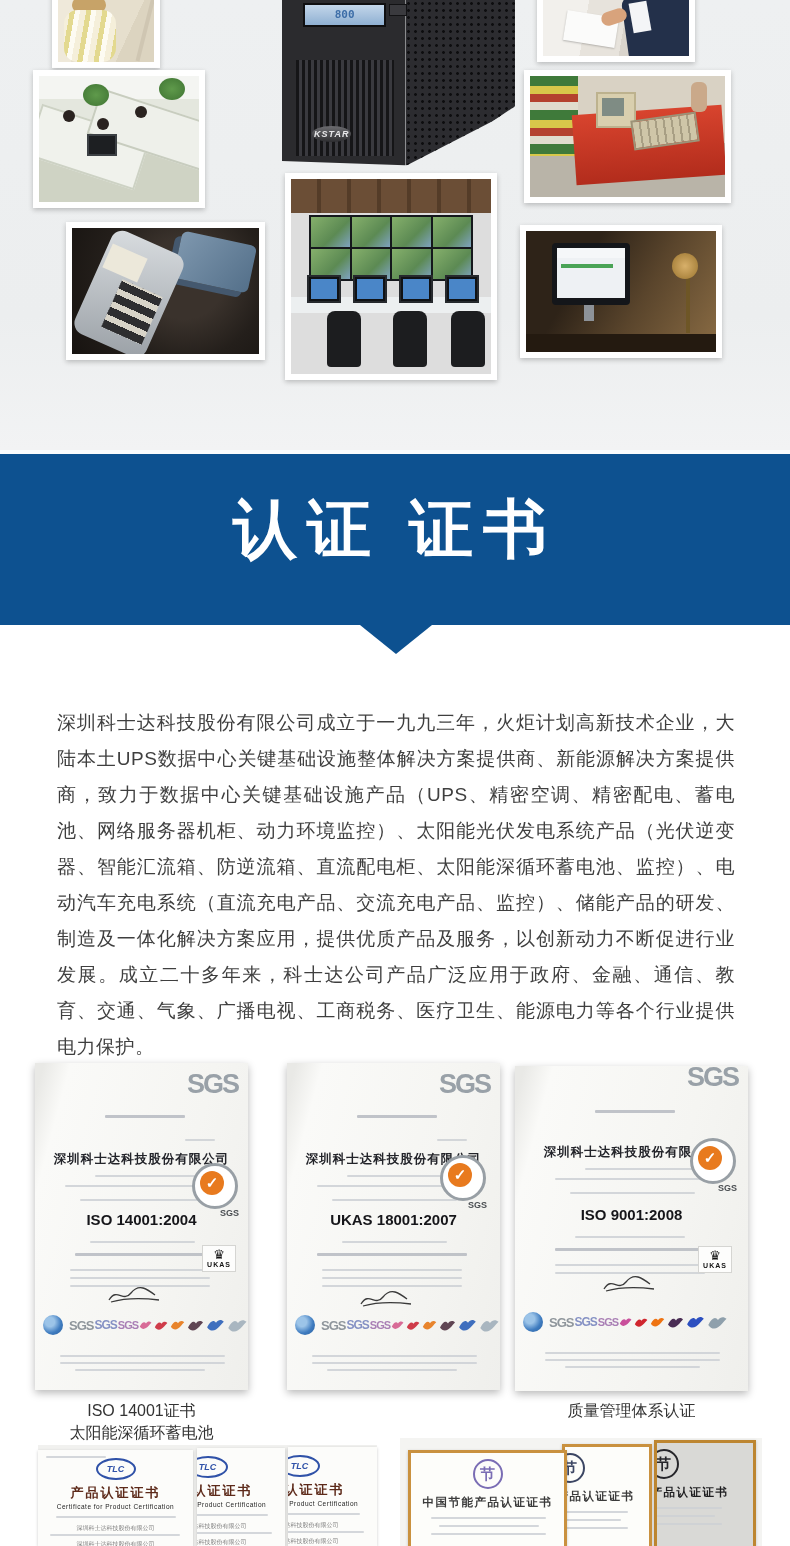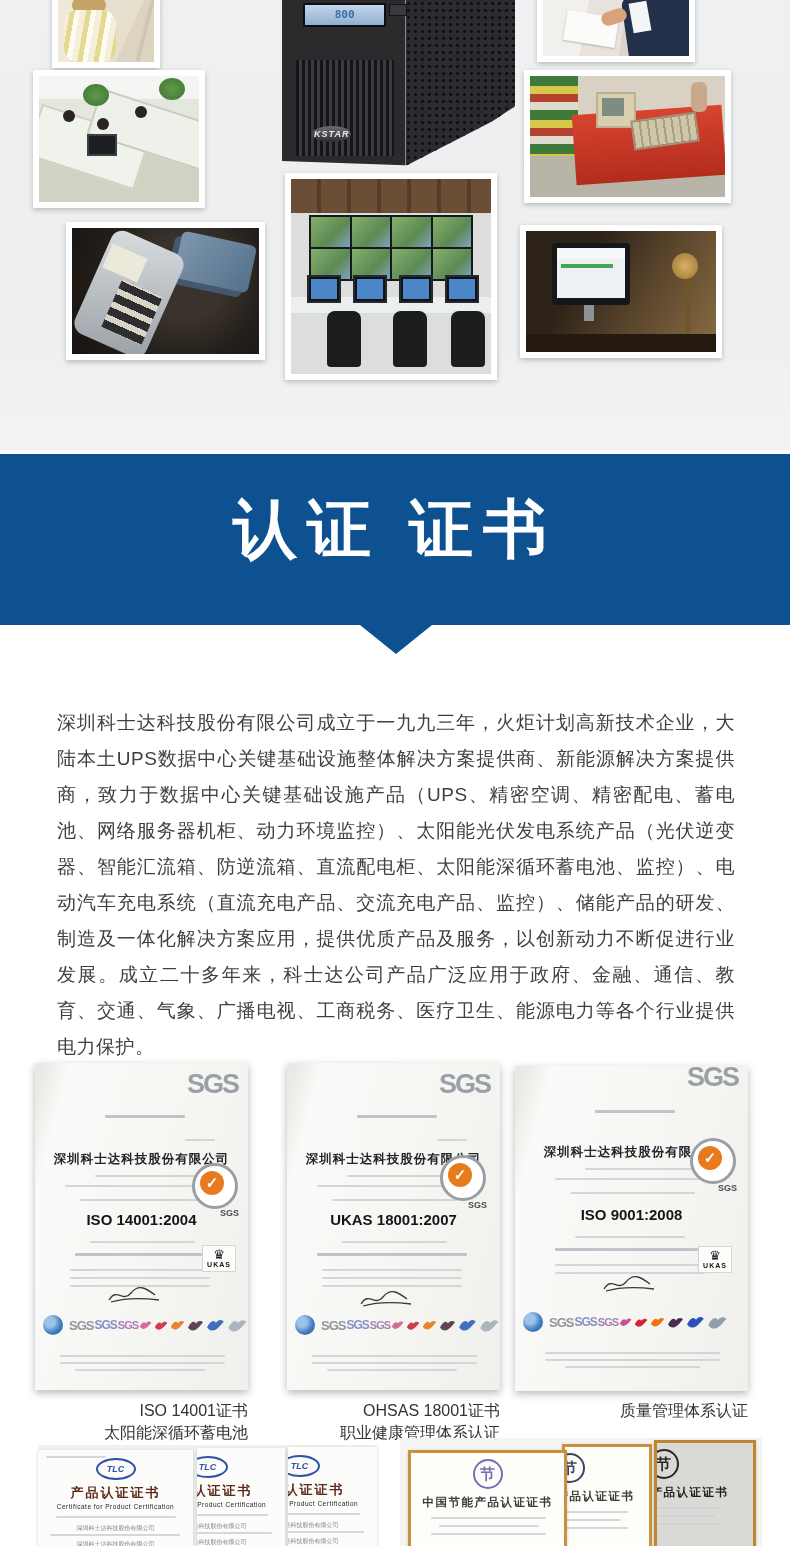--- a/index.html
+++ b/index.html
@@ -129,21 +129,21 @@
   .ukas{position:absolute;width:32px;text-align:center;background:#fdfdfc;border:1px solid #d5d5d2;padding:2px 0 3px;}
   .ukas .crown{font-size:13px;line-height:13px;color:#111;}
   .ukas .lbl{font-size:7px;font-weight:bold;color:#111;letter-spacing:1px;}
   .sig{position:absolute;}
   .birdrow{position:absolute;left:8px;top:248px;height:28px;display:flex;align-items:center;}
   .globe{width:20px;height:20px;border-radius:50%;background:radial-gradient(circle at 35% 35%,#9cc4e8 0 25%,#3f7cc0 60%,#2a5e9c);margin-right:6px;}
   .birdrow .t1{font-weight:bold;font-size:13px;color:#8f969c;letter-spacing:-1px;}
   .birdrow .t2{font-weight:bold;font-size:12px;color:#8591c4;letter-spacing:-1px;margin-left:1px;}
   .birdrow .t3{font-weight:bold;font-size:11px;color:#a97fb5;letter-spacing:-1px;margin-left:1px;}
   .bird{margin-left:1px;}
-  .caption{position:absolute;text-align:right;font-size:16px;line-height:22px;color:#333;}
+  .caption{position:absolute;text-align:center;font-size:16px;line-height:22px;color:#333;}
 
   
   .tlc-group{left:38px;top:1445px;width:339px;height:101px;background:#f1f1ef;}
   .tlc-cert{position:absolute;background:#fcfcfa;box-shadow:0 1px 3px rgba(0,0,0,.2);overflow:hidden;}
   .tlc-inner{position:absolute;top:0;width:155px;height:120px;}
   .tlc-oval{position:absolute;left:50%;transform:translateX(-50%);top:8px;width:36px;height:18px;border:2px solid #3052a8;
       border-radius:50%;color:#3052a8;font-size:9px;font-weight:bold;font-style:italic;text-align:center;line-height:18px;}
   .tlc-title{position:absolute;left:0;top:34px;width:100%;text-align:center;font-family:"Liberation Serif", serif;
       font-weight:bold;font-size:13px;color:#5d2a1a;letter-spacing:2px;}
   .tlc-sub{position:absolute;left:0;top:53px;width:100%;text-align:center;font-size:6.5px;color:#222;letter-spacing:.5px;}
@@ -426,24 +426,20 @@
     </div>
     <div class="mb lite" style="left:30px;top:286px;width:175px;"></div>
     <div class="mb lite" style="left:30px;top:293px;width:175px;"></div>
     <div class="mb lite" style="left:50px;top:300px;width:135px;"></div>
   </div>
 
   <div class="caption" style="left:35px;top:1400px;width:213px;">
     <div>ISO 14001证书</div>
     <div>太阳能深循环蓄电池</div>
   </div>
-  <div class="caption" style="left:287px;top:1400px;width:213px;">
-    <div>OHSAS 18001证书</div>
-    <div>职业健康管理体系认证</div>
-  </div>
   <div class="caption" style="left:515px;top:1400px;width:233px;">
     <div>质量管理体系认证</div>
   </div>
 
   <div class="abs tlc-group">
     <div class="tlc-cert" style="left:250px;top:2px;width:89px;height:99px;">
       <div class="tlc-inner" style="left:-66px;">
         <div class="tlc-oval">TLC</div>
         <div class="tlc-title">产品认证证书</div>
         <div class="tlc-sub">Certificate for Product Certification</div>

